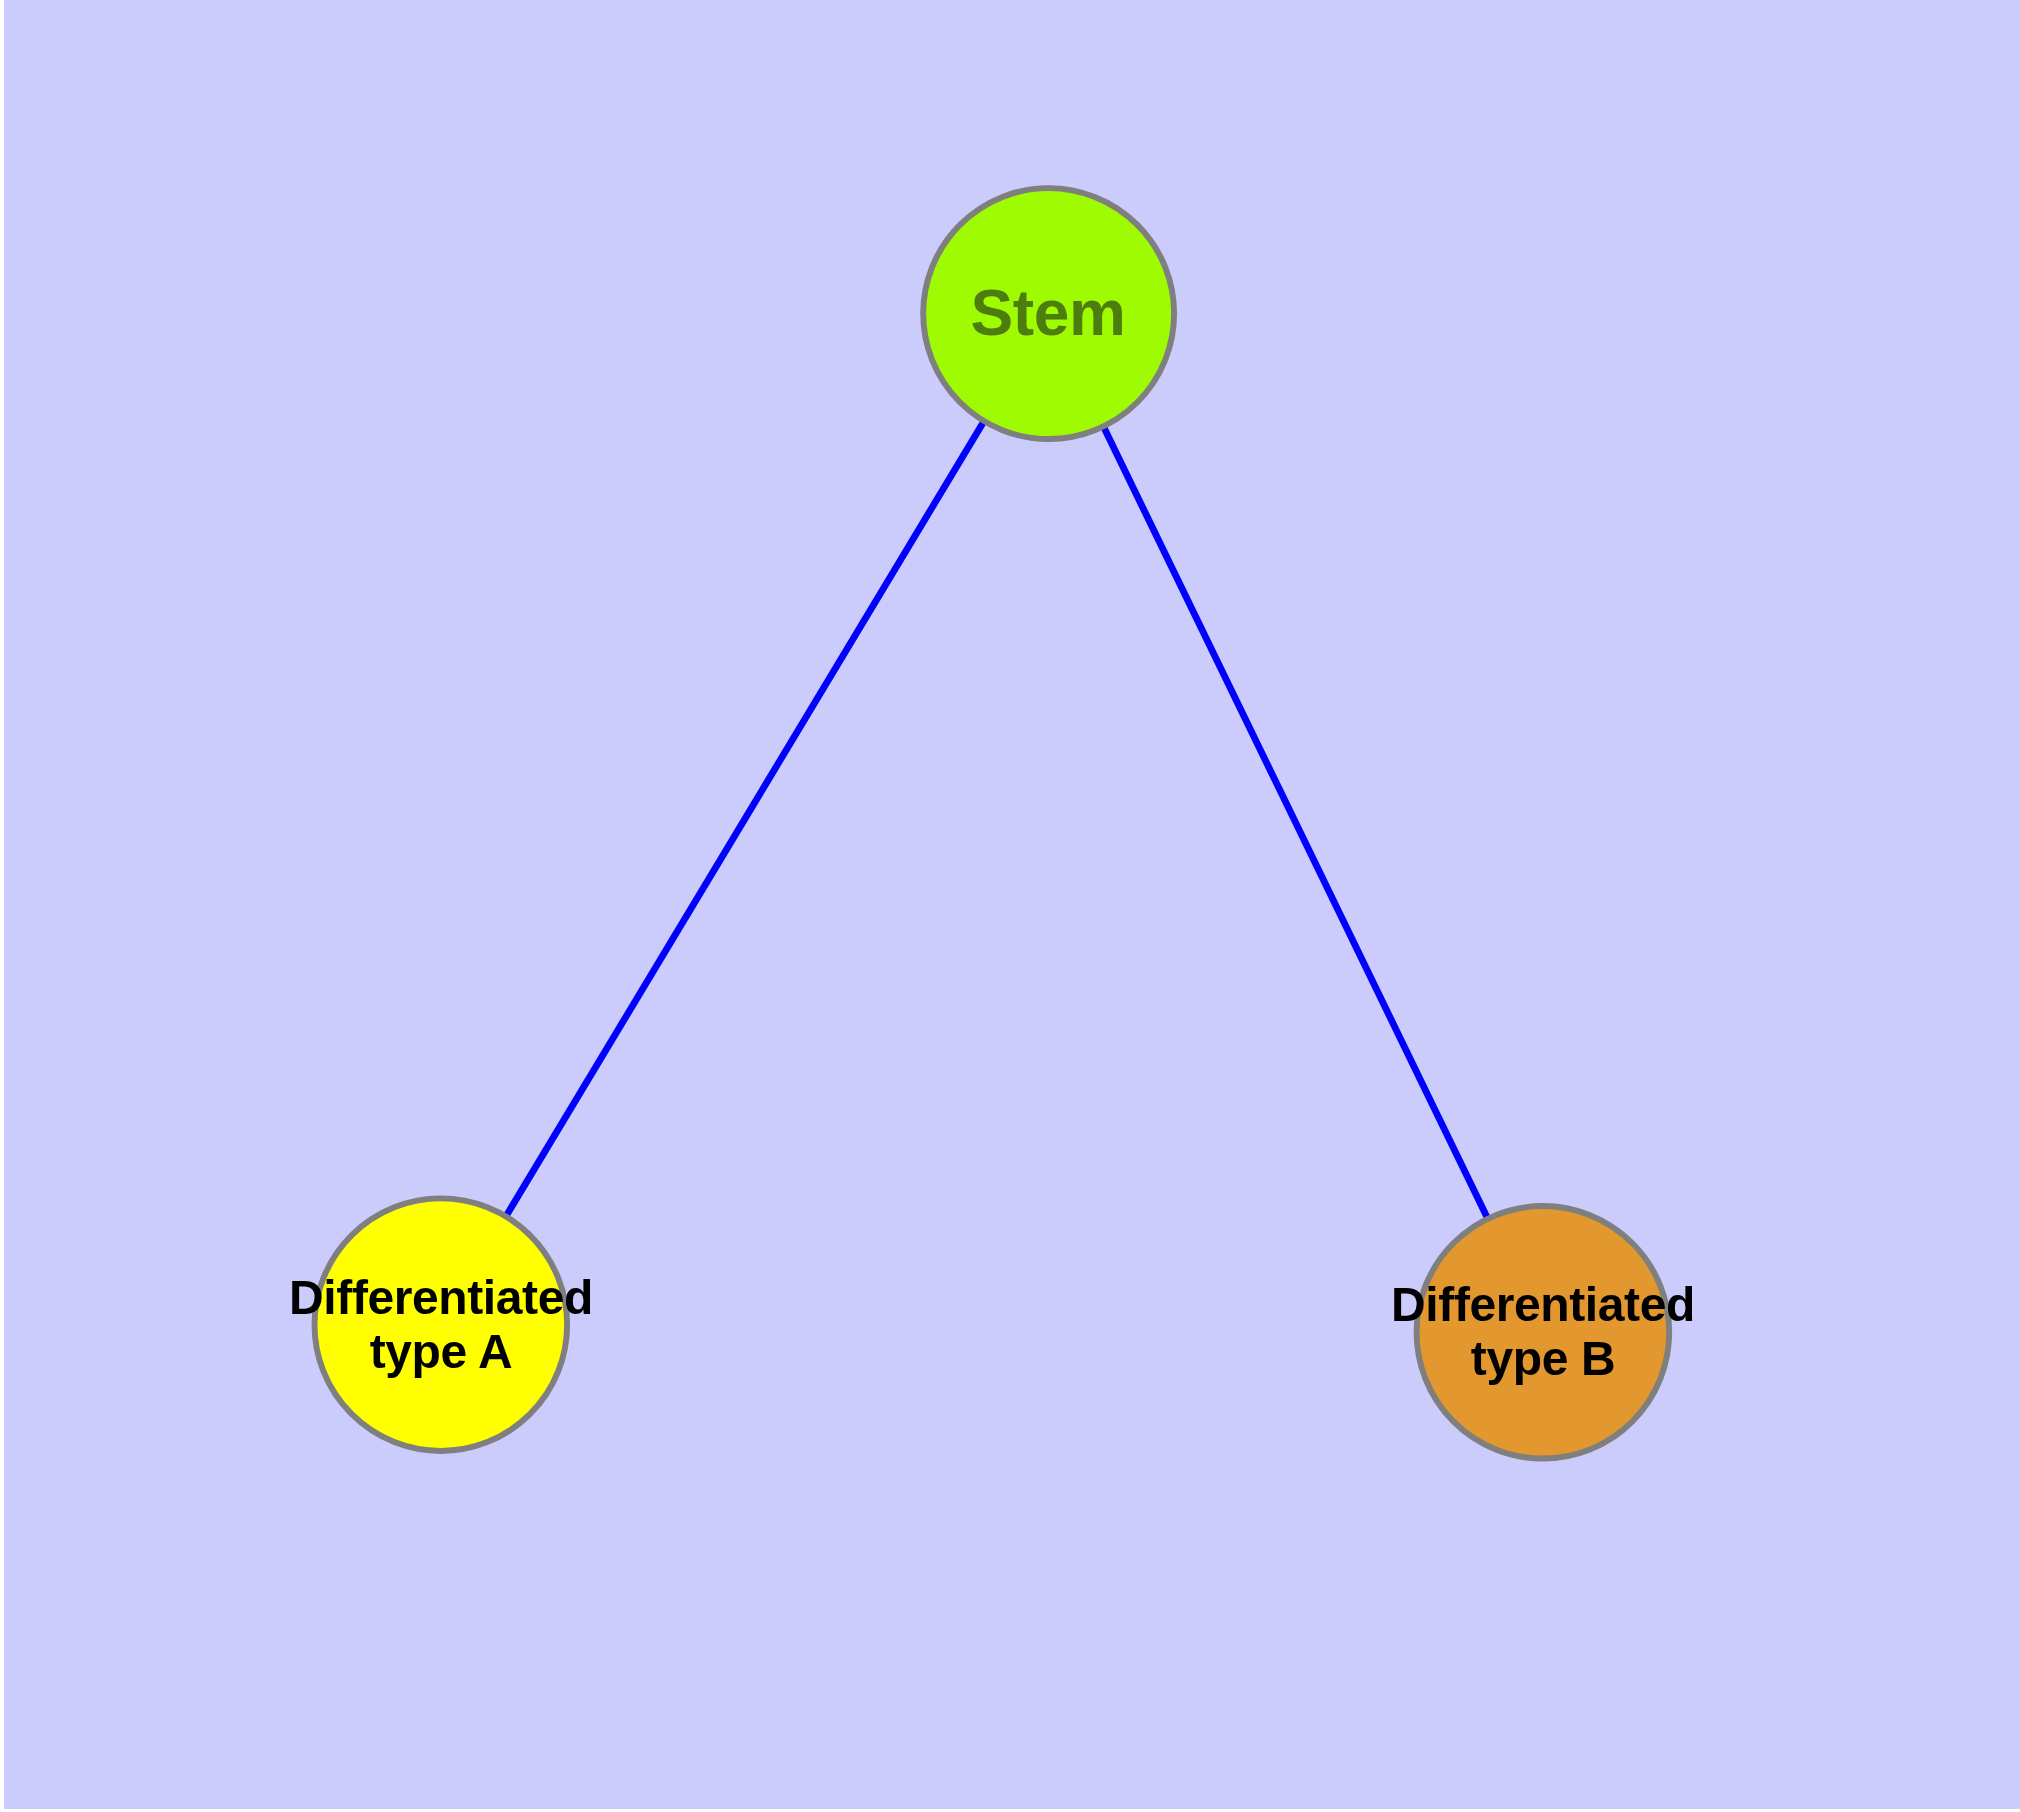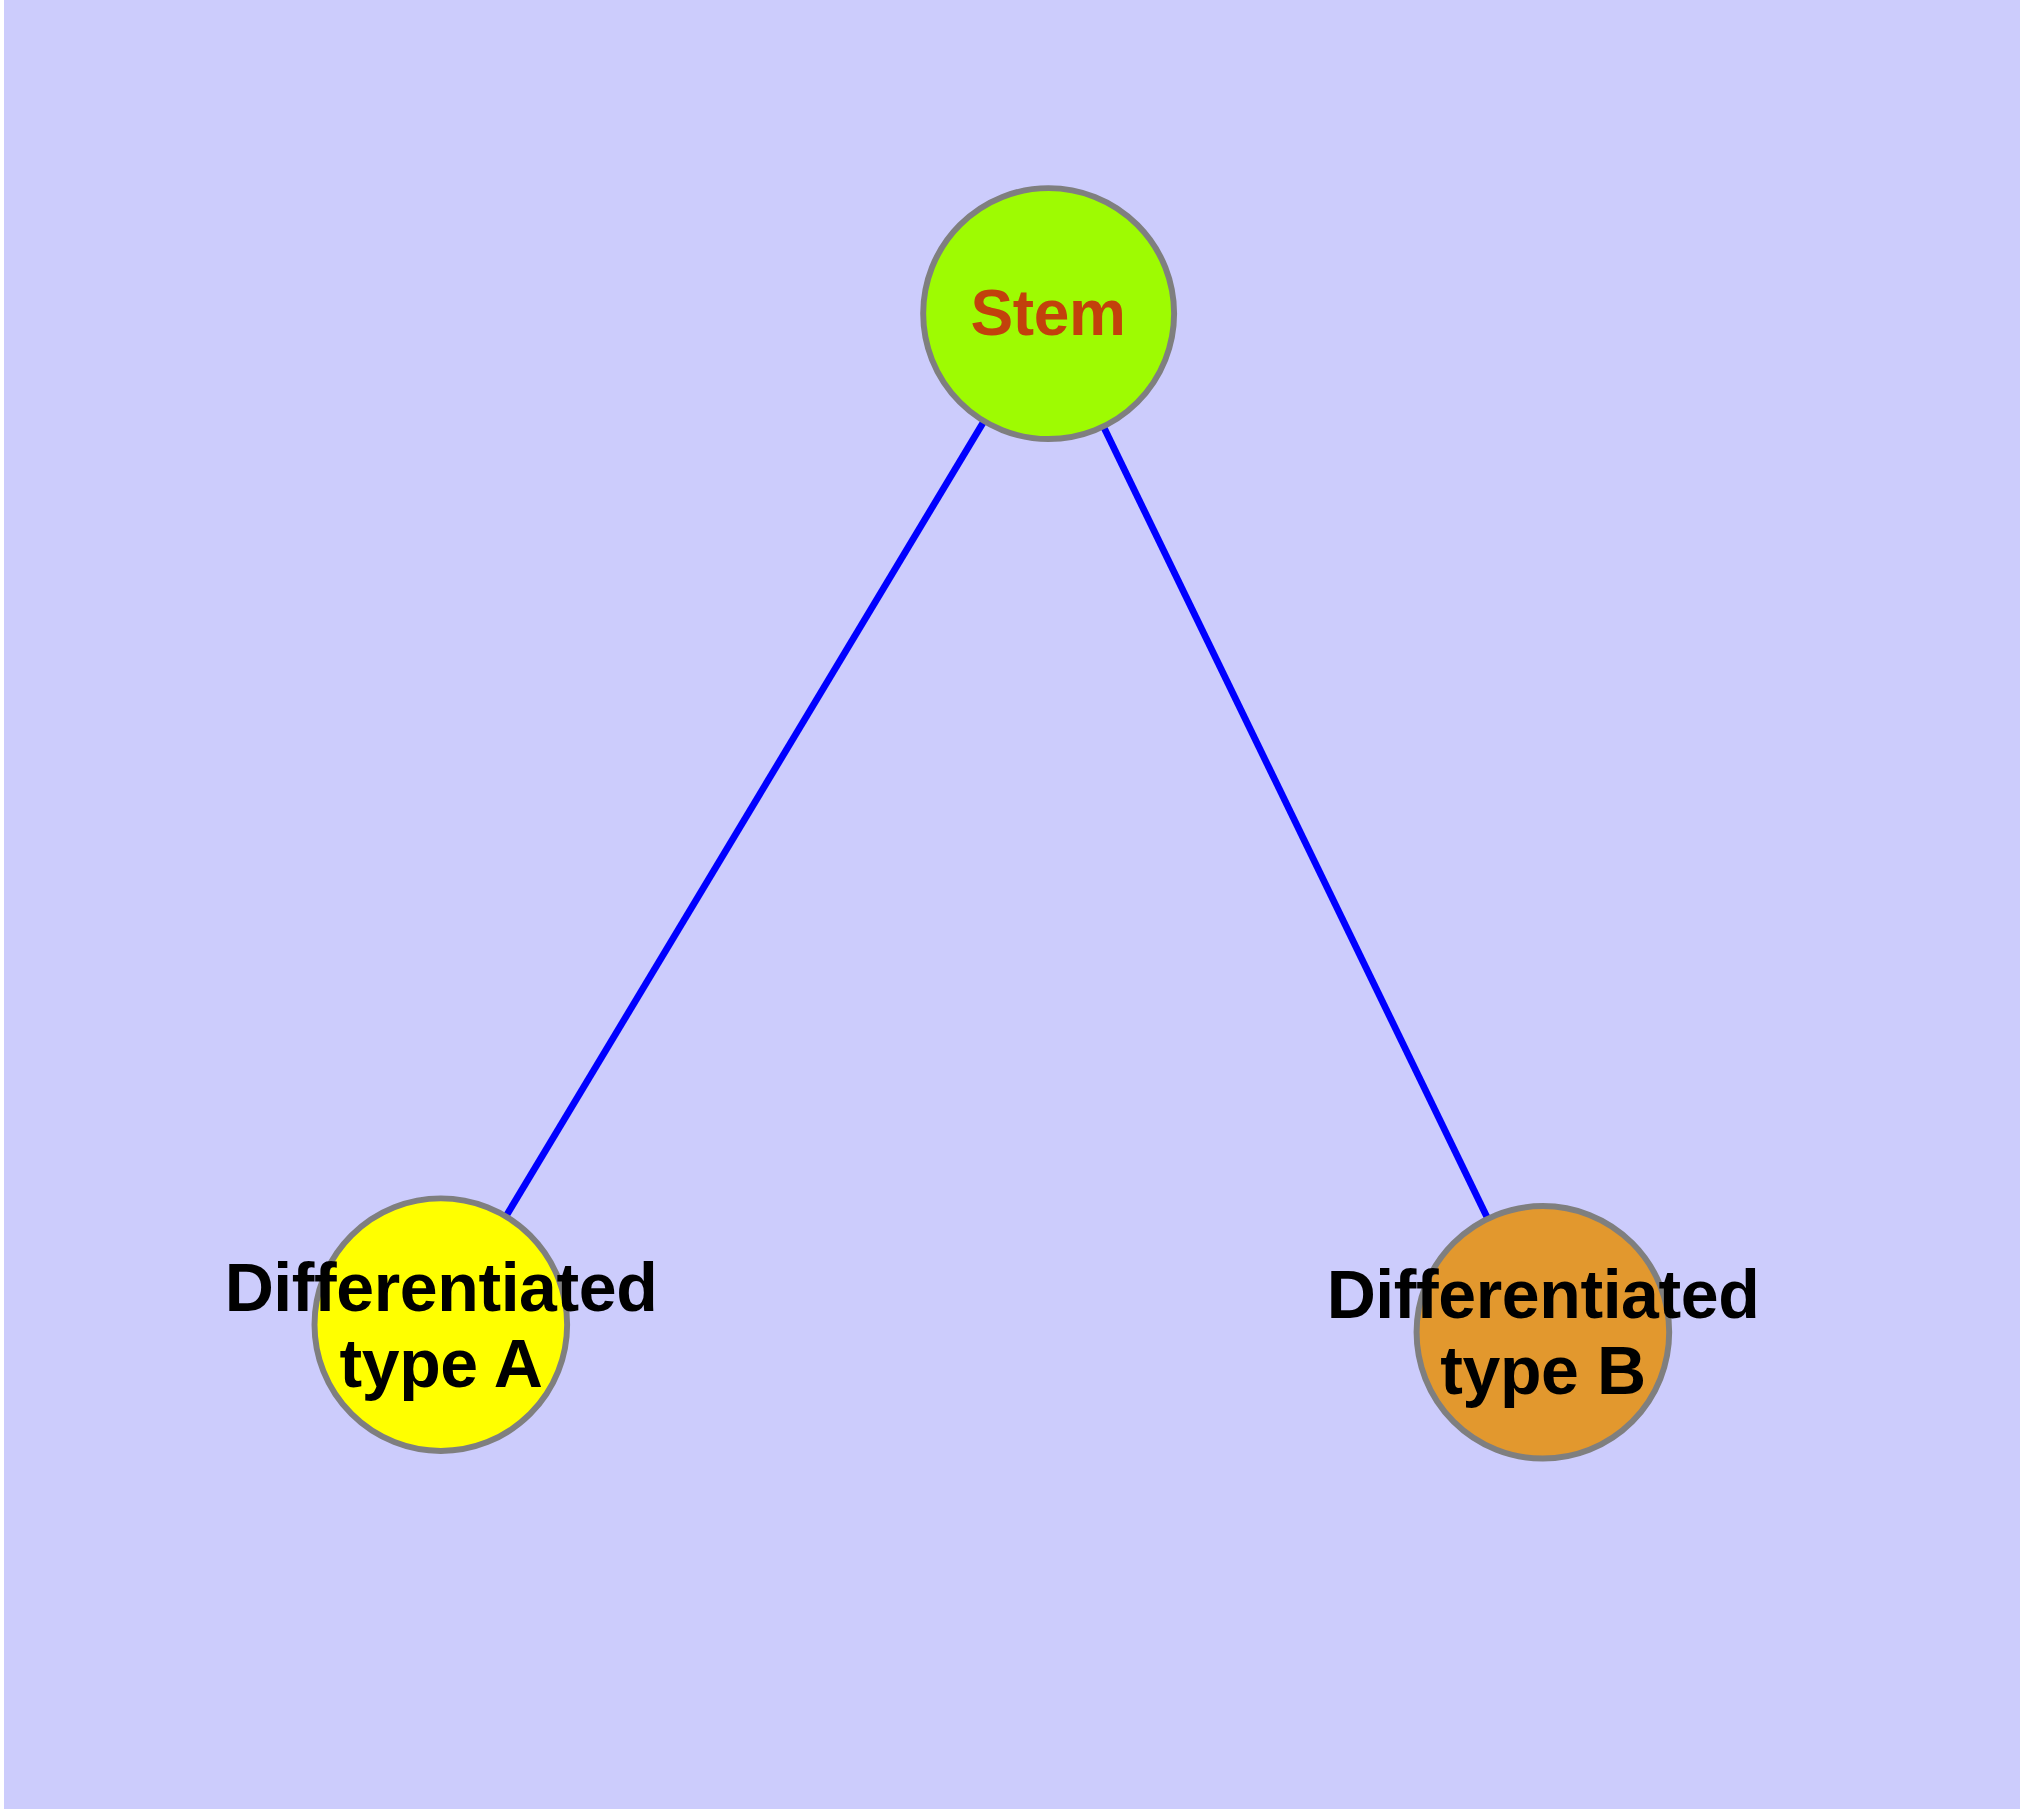--- a/index.html
+++ b/index.html
@@ -49,21 +49,21 @@
     line-height: 1.12;
     white-space: pre;
     transform: translate(-50%, -50%);
     pointer-events: none;
     letter-spacing: -0.4px;
   }
   .label-stem {
     font-size: 64px;
   }
   .label-leaf {
-    font-size: 68px;
+    font-size: 48px;
   }
 </style>
 </head>
 <body>
 
 <div id="canvas" style="width: 2021px; height: 1812px; background: rgb(255, 255, 255);">
   <div id="plot-area" style="background: rgb(204, 204, 252);"></div>
 
   <svg id="graph-svg" viewBox="0 0 2384 2138" preserveAspectRatio="none">
     <g id="edges-group">
@@ -71,20 +71,20 @@
         <line x1="1237" y1="370" x2="1820" y2="1572" class="edge-line" stroke="#0000ff" stroke-width="8"></line>
       </g>
     <g id="nodes-group">
         <circle cx="1237" cy="370" r="148" class="node-circle" fill="#9efb02" stroke="#7f7f7f" stroke-width="7"></circle>
         <circle cx="520" cy="1563" r="149" class="node-circle" fill="#ffff00" stroke="#7f7f7f" stroke-width="7"></circle>
         <circle cx="1820" cy="1572" r="149" class="node-circle" fill="#e2982e" stroke="#7f7f7f" stroke-width="7"></circle>
       </g>
   </svg>
 
   <div id="labels-group">
-      <div class="node-label label-stem" style="left: 1048px; top: 314px; color: #c2410c;">Stem</div>
+      <div class="node-label label-stem" style="left: 1048px; top: 314px; color: #4d7c0f;">Stem</div>
       <div class="node-label label-leaf" style="left: 441px; top: 1325px; color: rgb(0, 0, 0);">Differentiated
 type A</div>
       <div class="node-label label-leaf" style="left: 1543px; top: 1332px; color: rgb(0, 0, 0);">Differentiated
 type B</div>
     </div>
 </div>
 
 
 </body></html>

